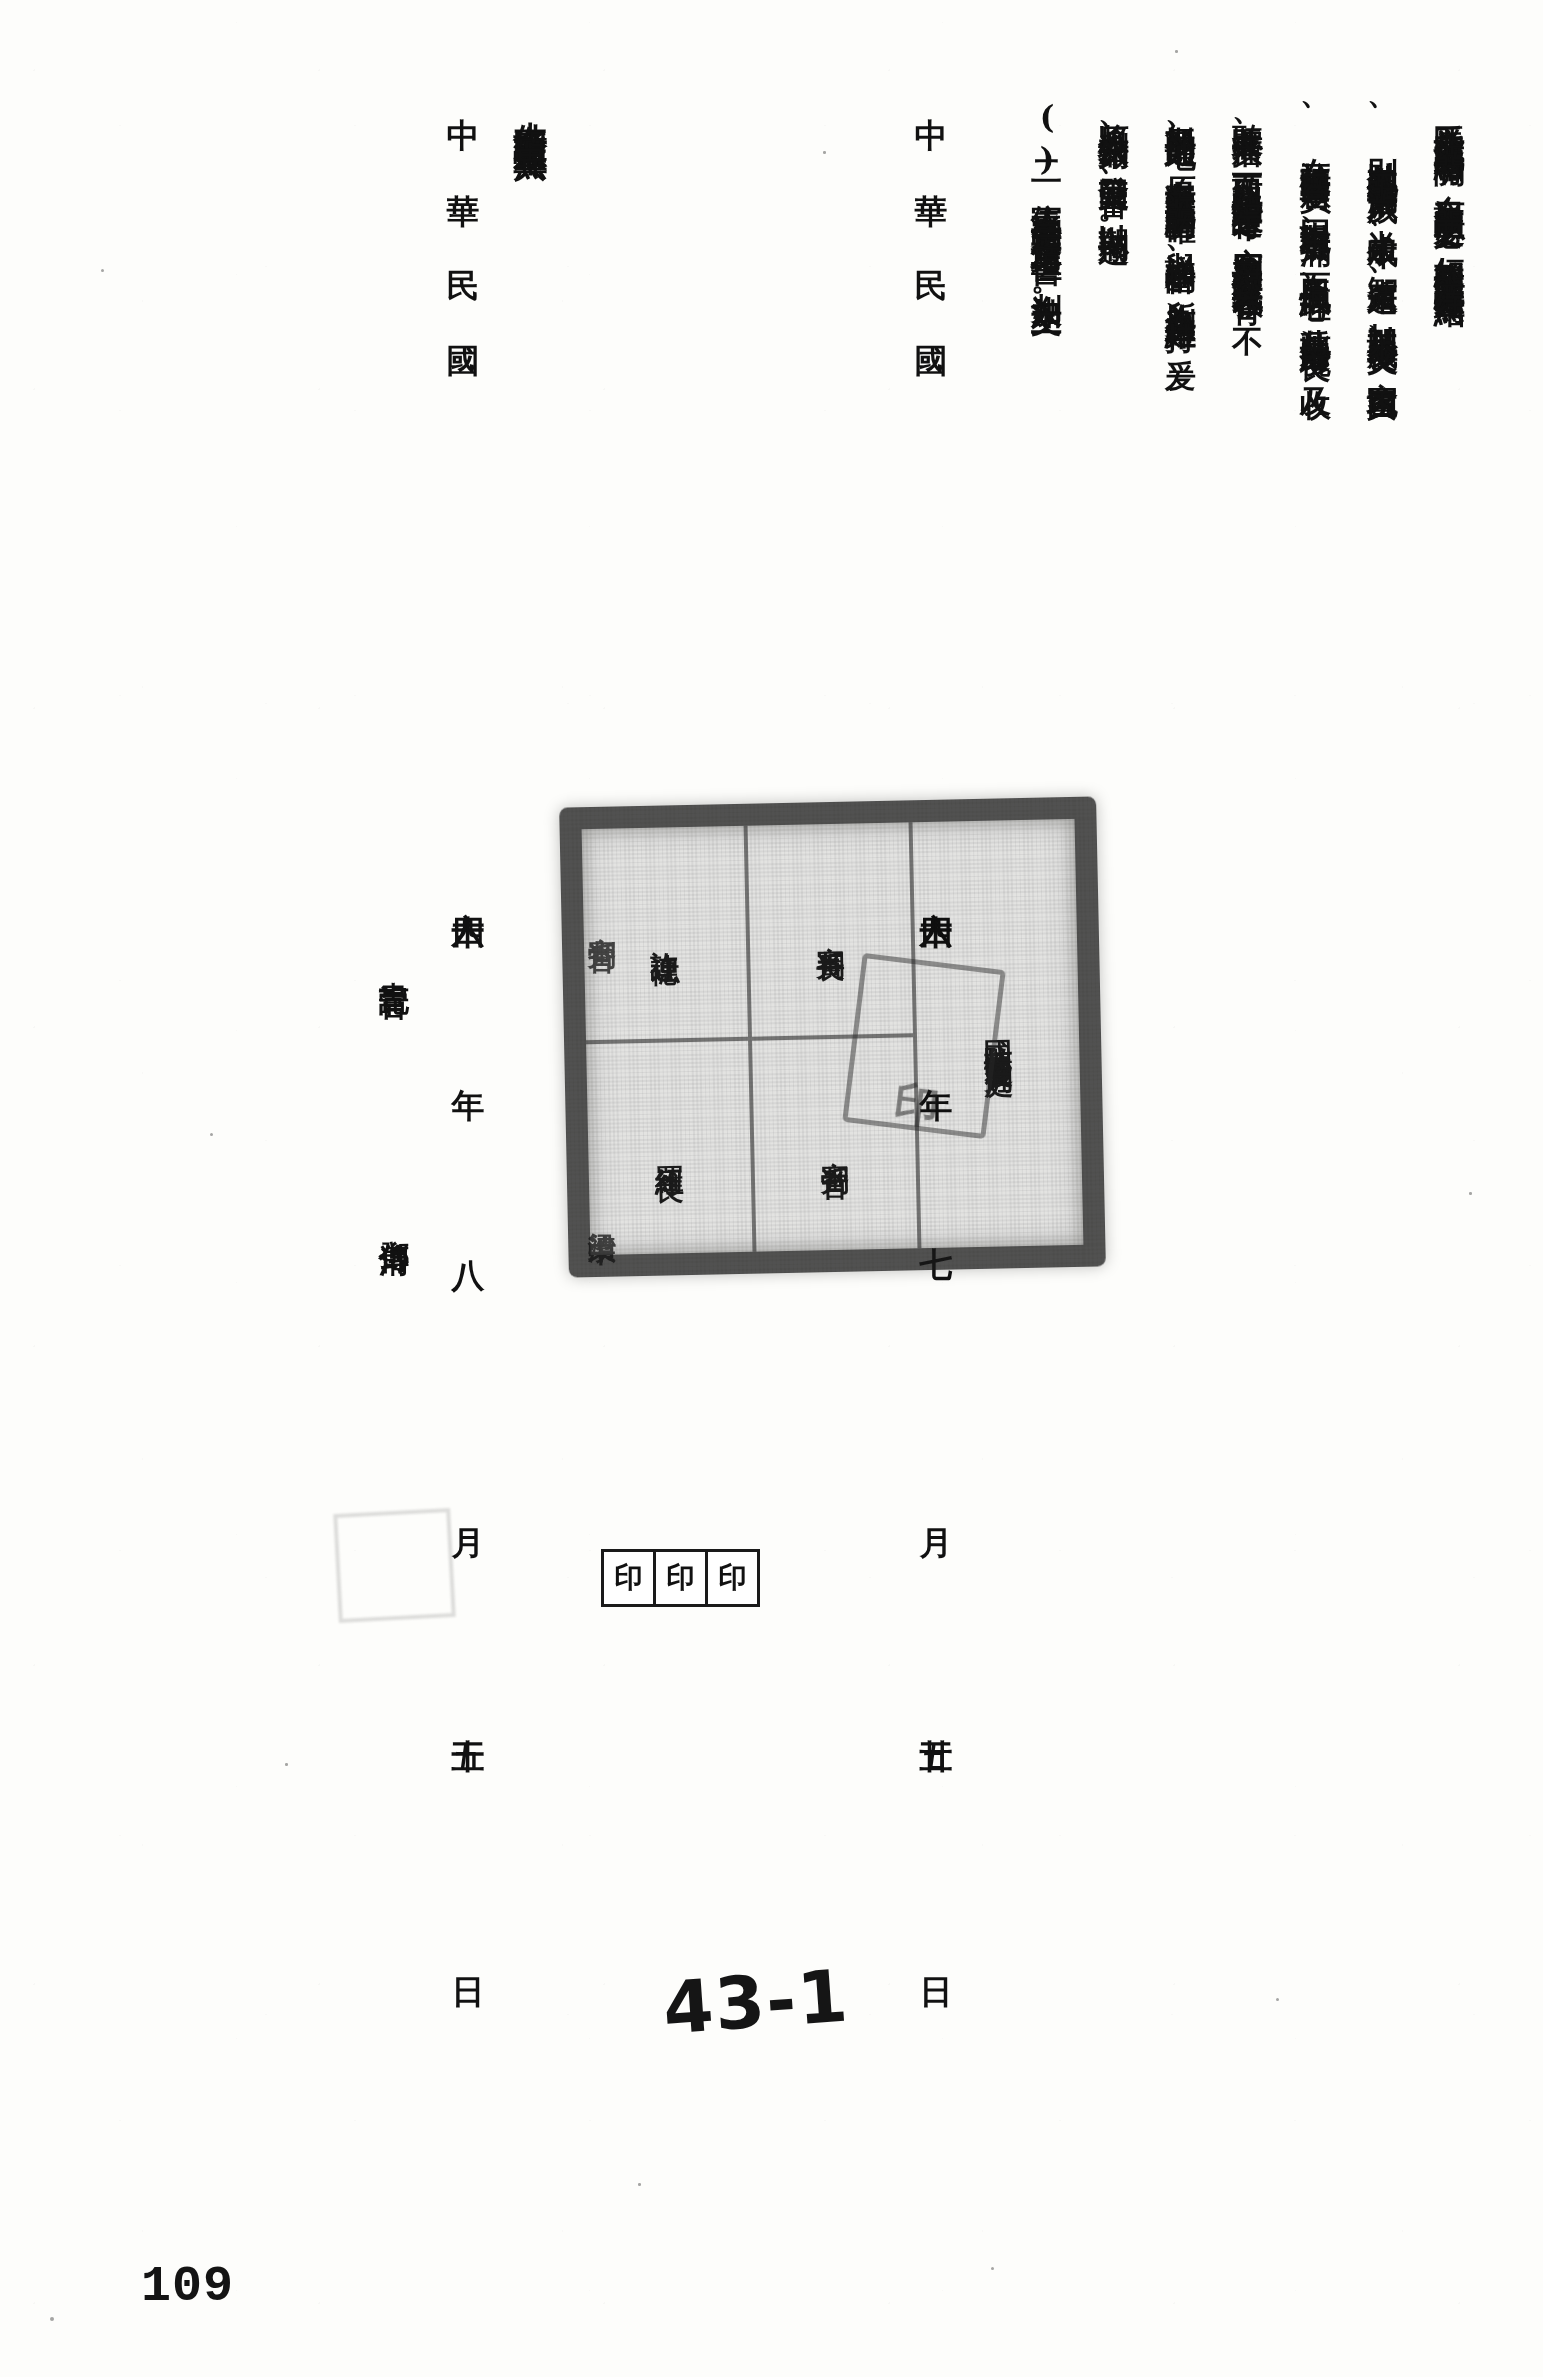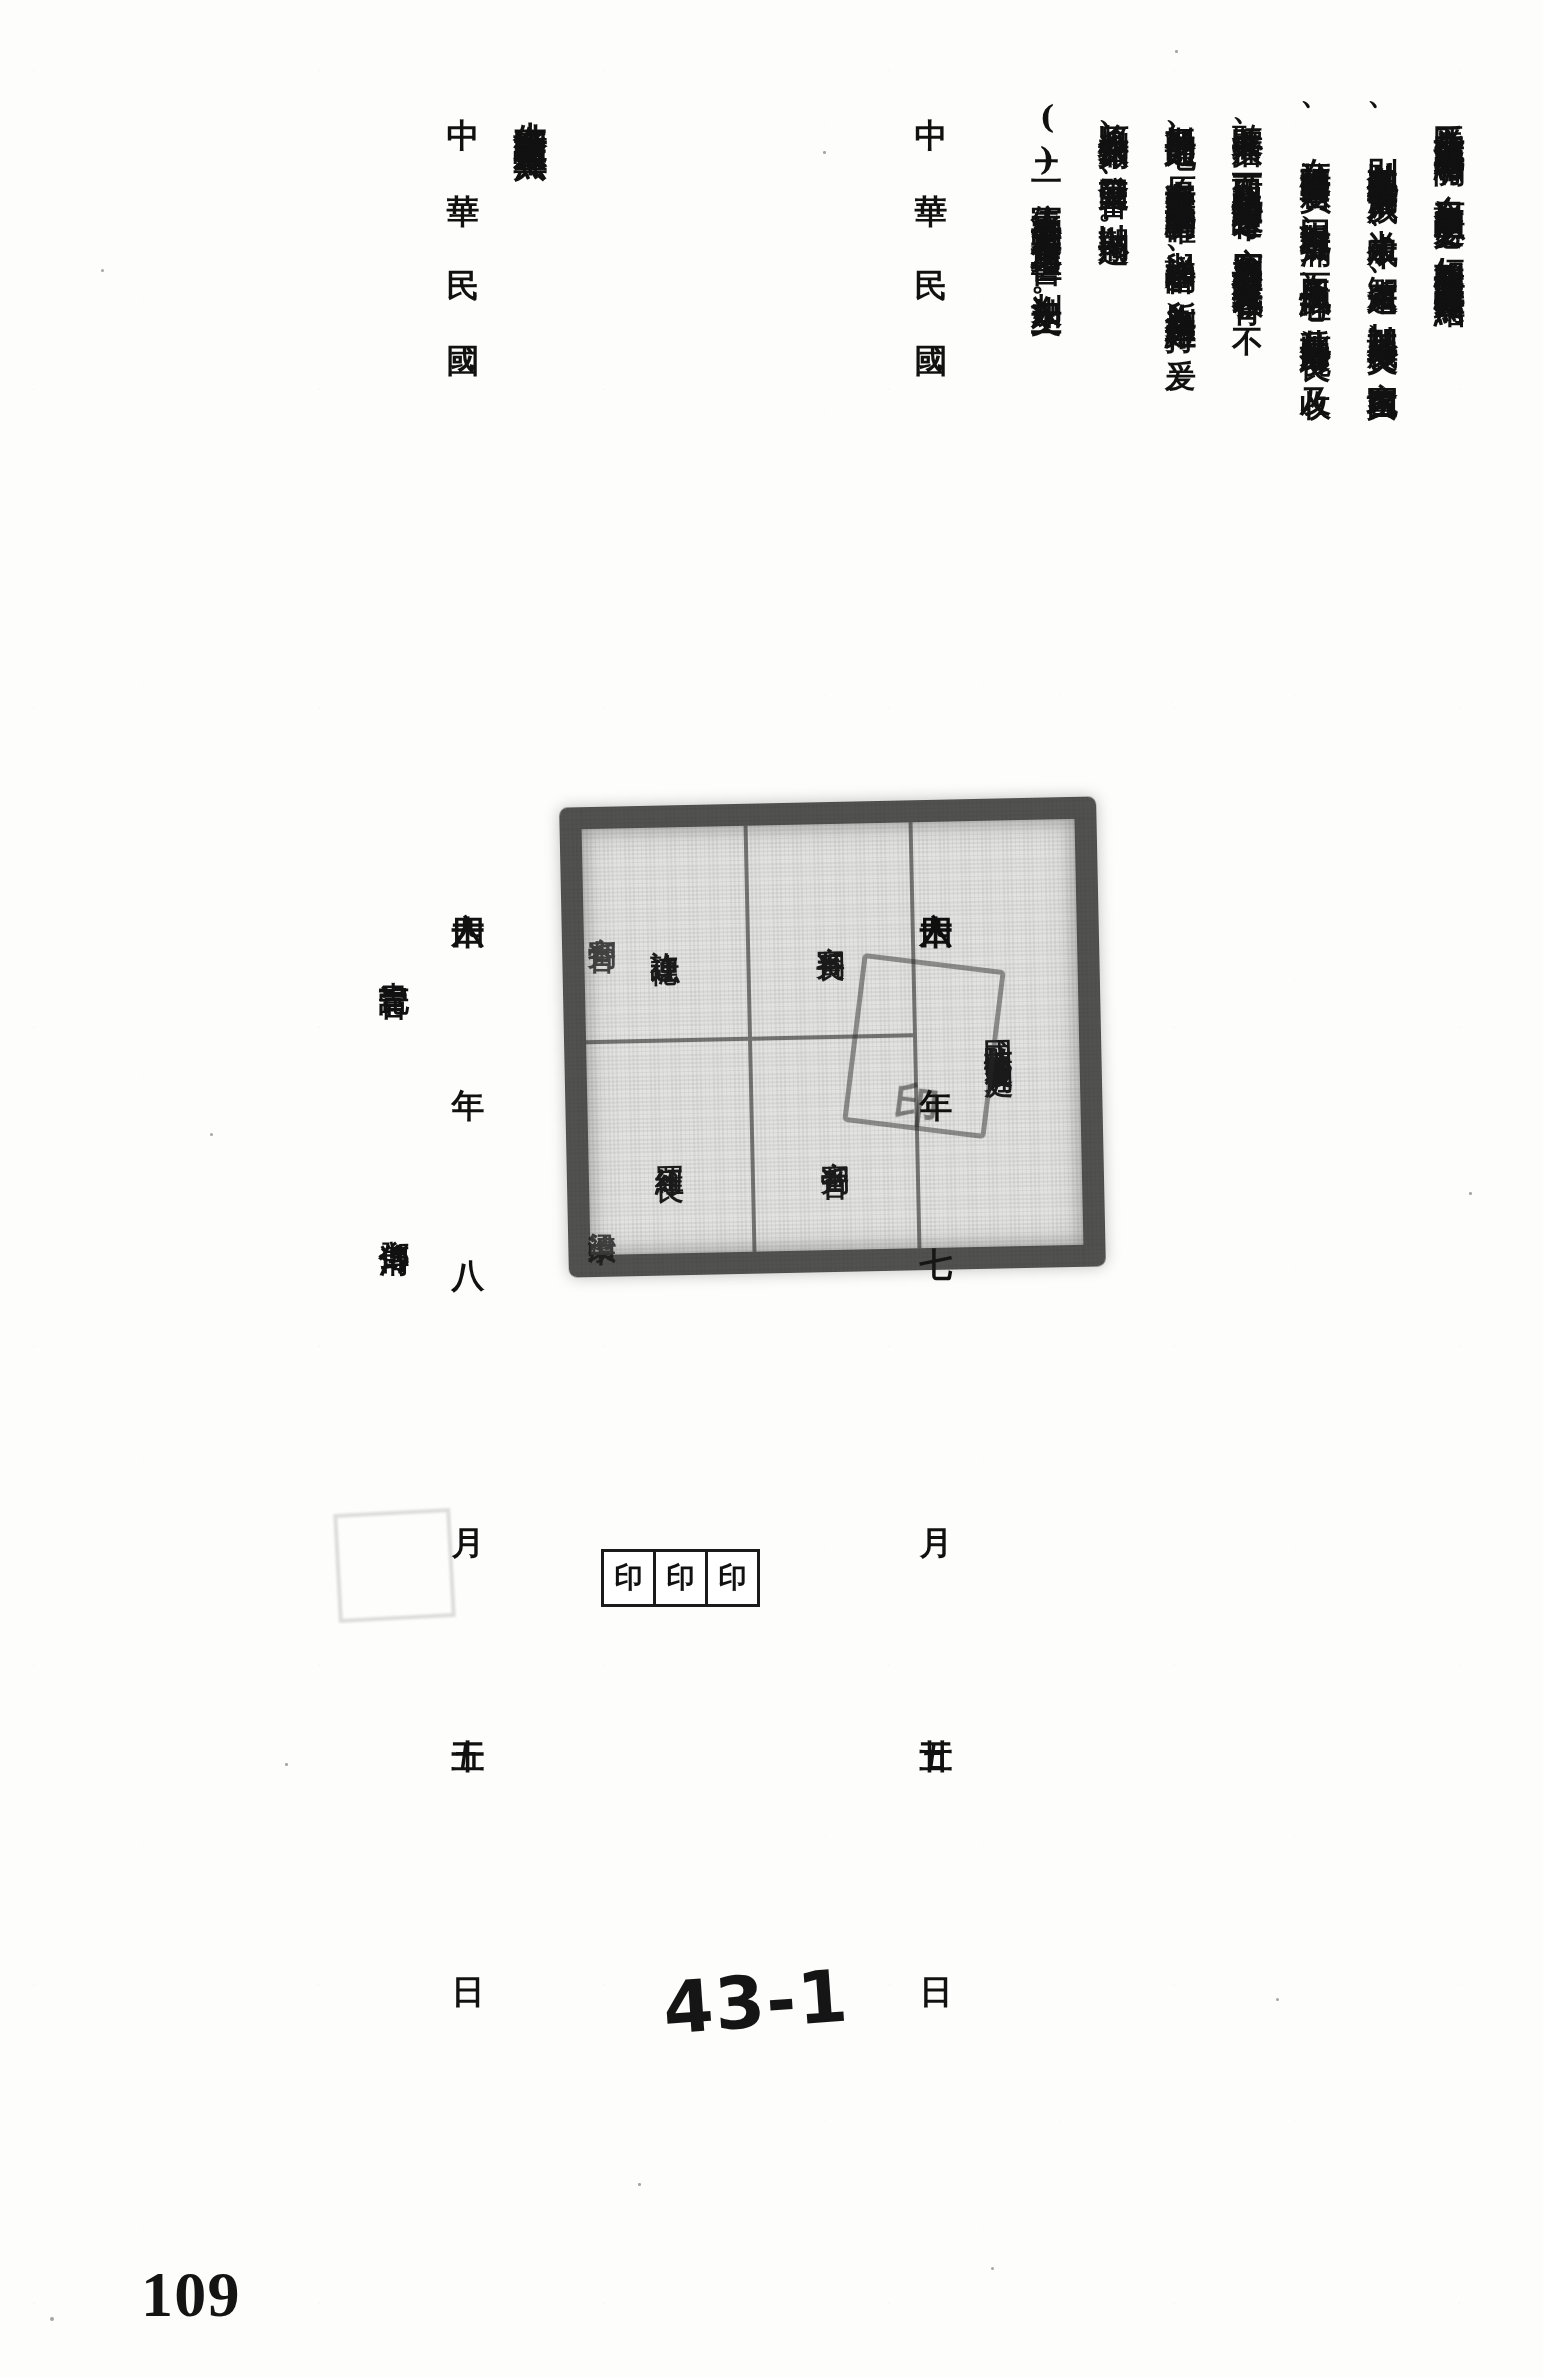--- a/index.html
+++ b/index.html
@@ -188,22 +188,22 @@
     color: #151515;
     transform: rotate(-4deg);
     letter-spacing: 0.02em;
   }
 
   
   #page-no {
     position: absolute;
     left: 141px;
     top: 2258px;
-    font-family: Liberation Serif, serif;
-    font-size: 64px;
+    font-family: Liberation Mono, monospace;
+    font-size: 50px;
     font-weight: 700;
     color: #141414;
     letter-spacing: 0.02em;
   }
 
   
   .speck {
     position: absolute;
     background: rgba(0,0,0,0.35);
     border-radius: 50%;

